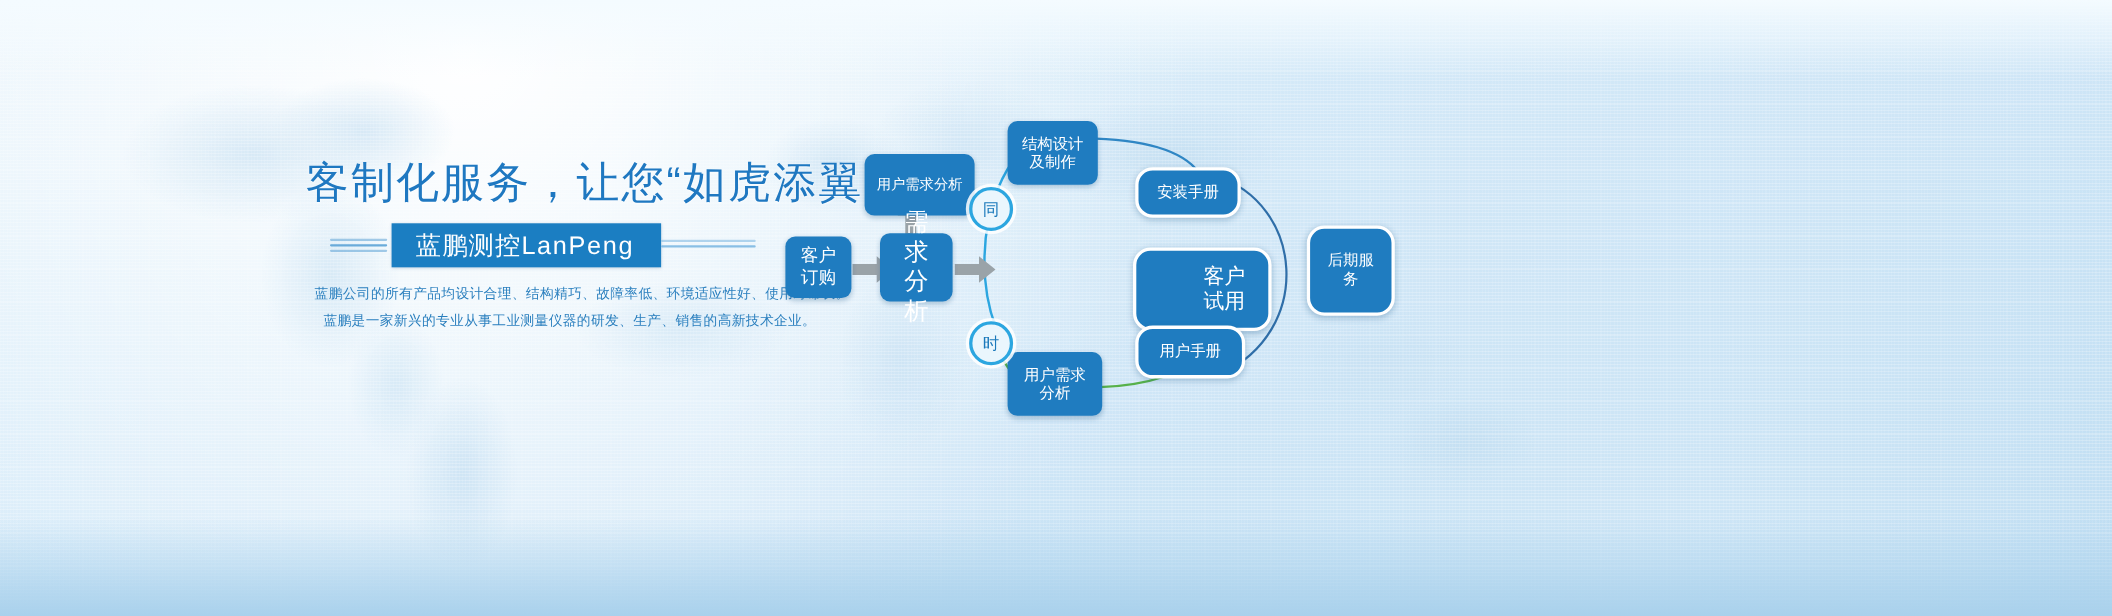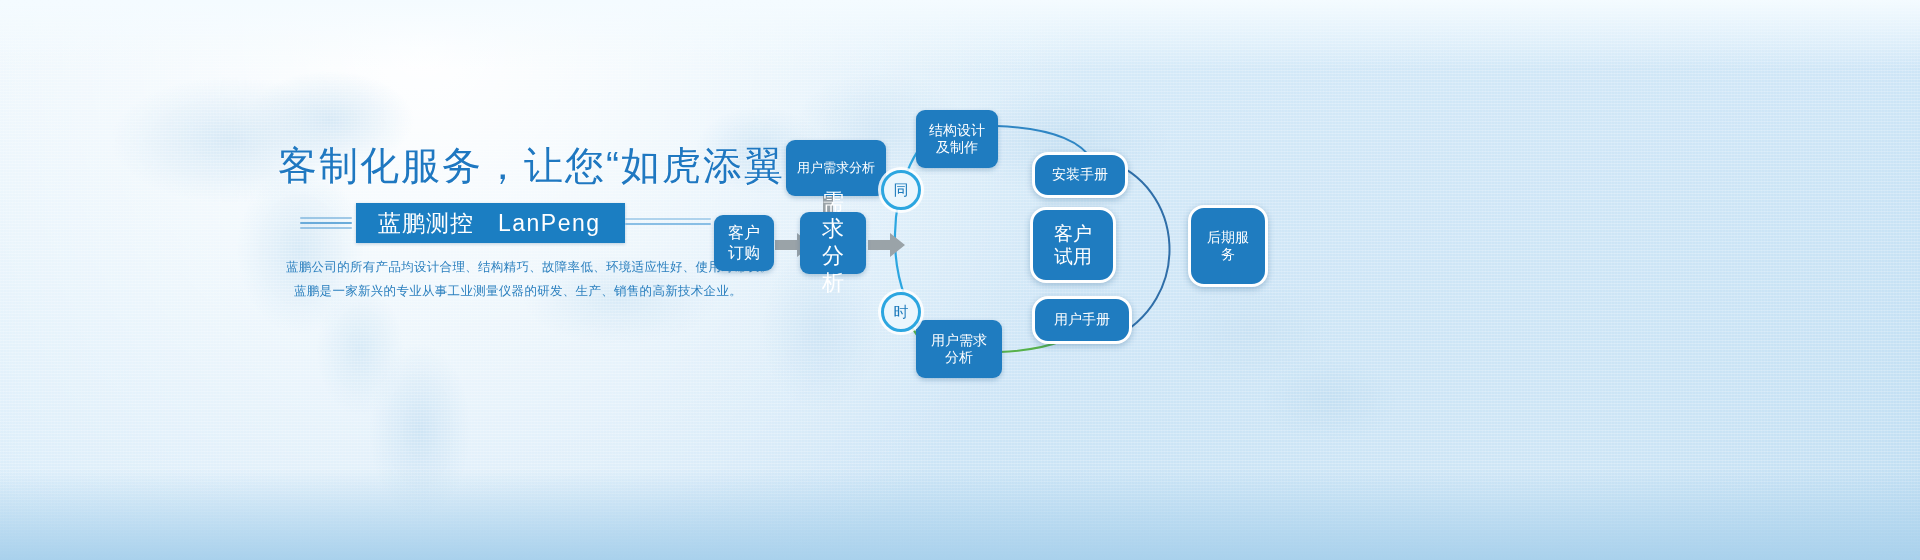--- a/index.html
+++ b/index.html
@@ -54,21 +54,21 @@
   .brandlines{width:52px;height:18px;margin-right:4px;position:relative;}
   .brandlines i{position:absolute;left:0;height:2px;background:#5ca3d6;display:block;border-radius:1px;}
   .brandlines i:nth-child(1){top:3px;width:52px;opacity:.55;}
   .brandlines i:nth-child(2){top:8px;width:52px;opacity:.9;}
   .brandlines i:nth-child(3){top:13px;width:52px;opacity:.55;}
   .brandbar{
     background:#1b7ec2;color:#fff;height:40px;line-height:40px;
     padding:0 24px 0 22px;font-size:23px;letter-spacing:1px;white-space:nowrap;
     box-shadow:0 1px 3px rgba(18,80,130,.25);
   }
-  .brandbar .en{margin-left:24px;letter-spacing:1.5px;}
+  .brandbar .en{letter-spacing:1.5px;}
   .brandafter{width:86px;height:14px;margin-left:0;position:relative;}
   .brandafter i{position:absolute;left:0;height:2px;background:#6fb0de;border-radius:1px;}
   .brandafter i:nth-child(1){top:2px;width:86px;opacity:.5;}
   .brandafter i:nth-child(2){top:7px;width:86px;opacity:.8;}
   .desc{
     position:absolute;left:286px;top:255px;width:400px;
     color:#2a7fbe;font-size:12.5px;line-height:24px;text-align:center;
     letter-spacing:.3px;
   }
   .desc div{white-space:nowrap;}
@@ -169,21 +169,21 @@
     </div>
 
     <div class="node" style="left:916px;top:320px;width:86px;height:58px;font-size:14px;">
       <span style="display:block;width:64px;">用户需求分析</span>
     </div>
 
     <div class="node outline" style="left:1032px;top:152px;width:90px;height:40px;font-size:14px;">
       <span>安装手册</span>
     </div>
 
-    <div class="node outline" style="left:1030px;top:207px;width:80px;height:70px;font-size:19px;">
+    <div class="node outline" style="left:1030px;top:225px;width:80px;height:70px;font-size:19px;padding-left:40px;">
       <span style="display:block;width:42px;">客户试用</span>
     </div>
 
     <div class="node outline" style="left:1032px;top:296px;width:94px;height:42px;font-size:14px;">
       <span>用户手册</span>
     </div>
 
     <div class="node outline" style="left:1188px;top:205px;width:74px;height:76px;font-size:14px;font-family:Liberation Serif, serif;">
       <span style="display:block;width:42px;">后期服务</span>
     </div>

